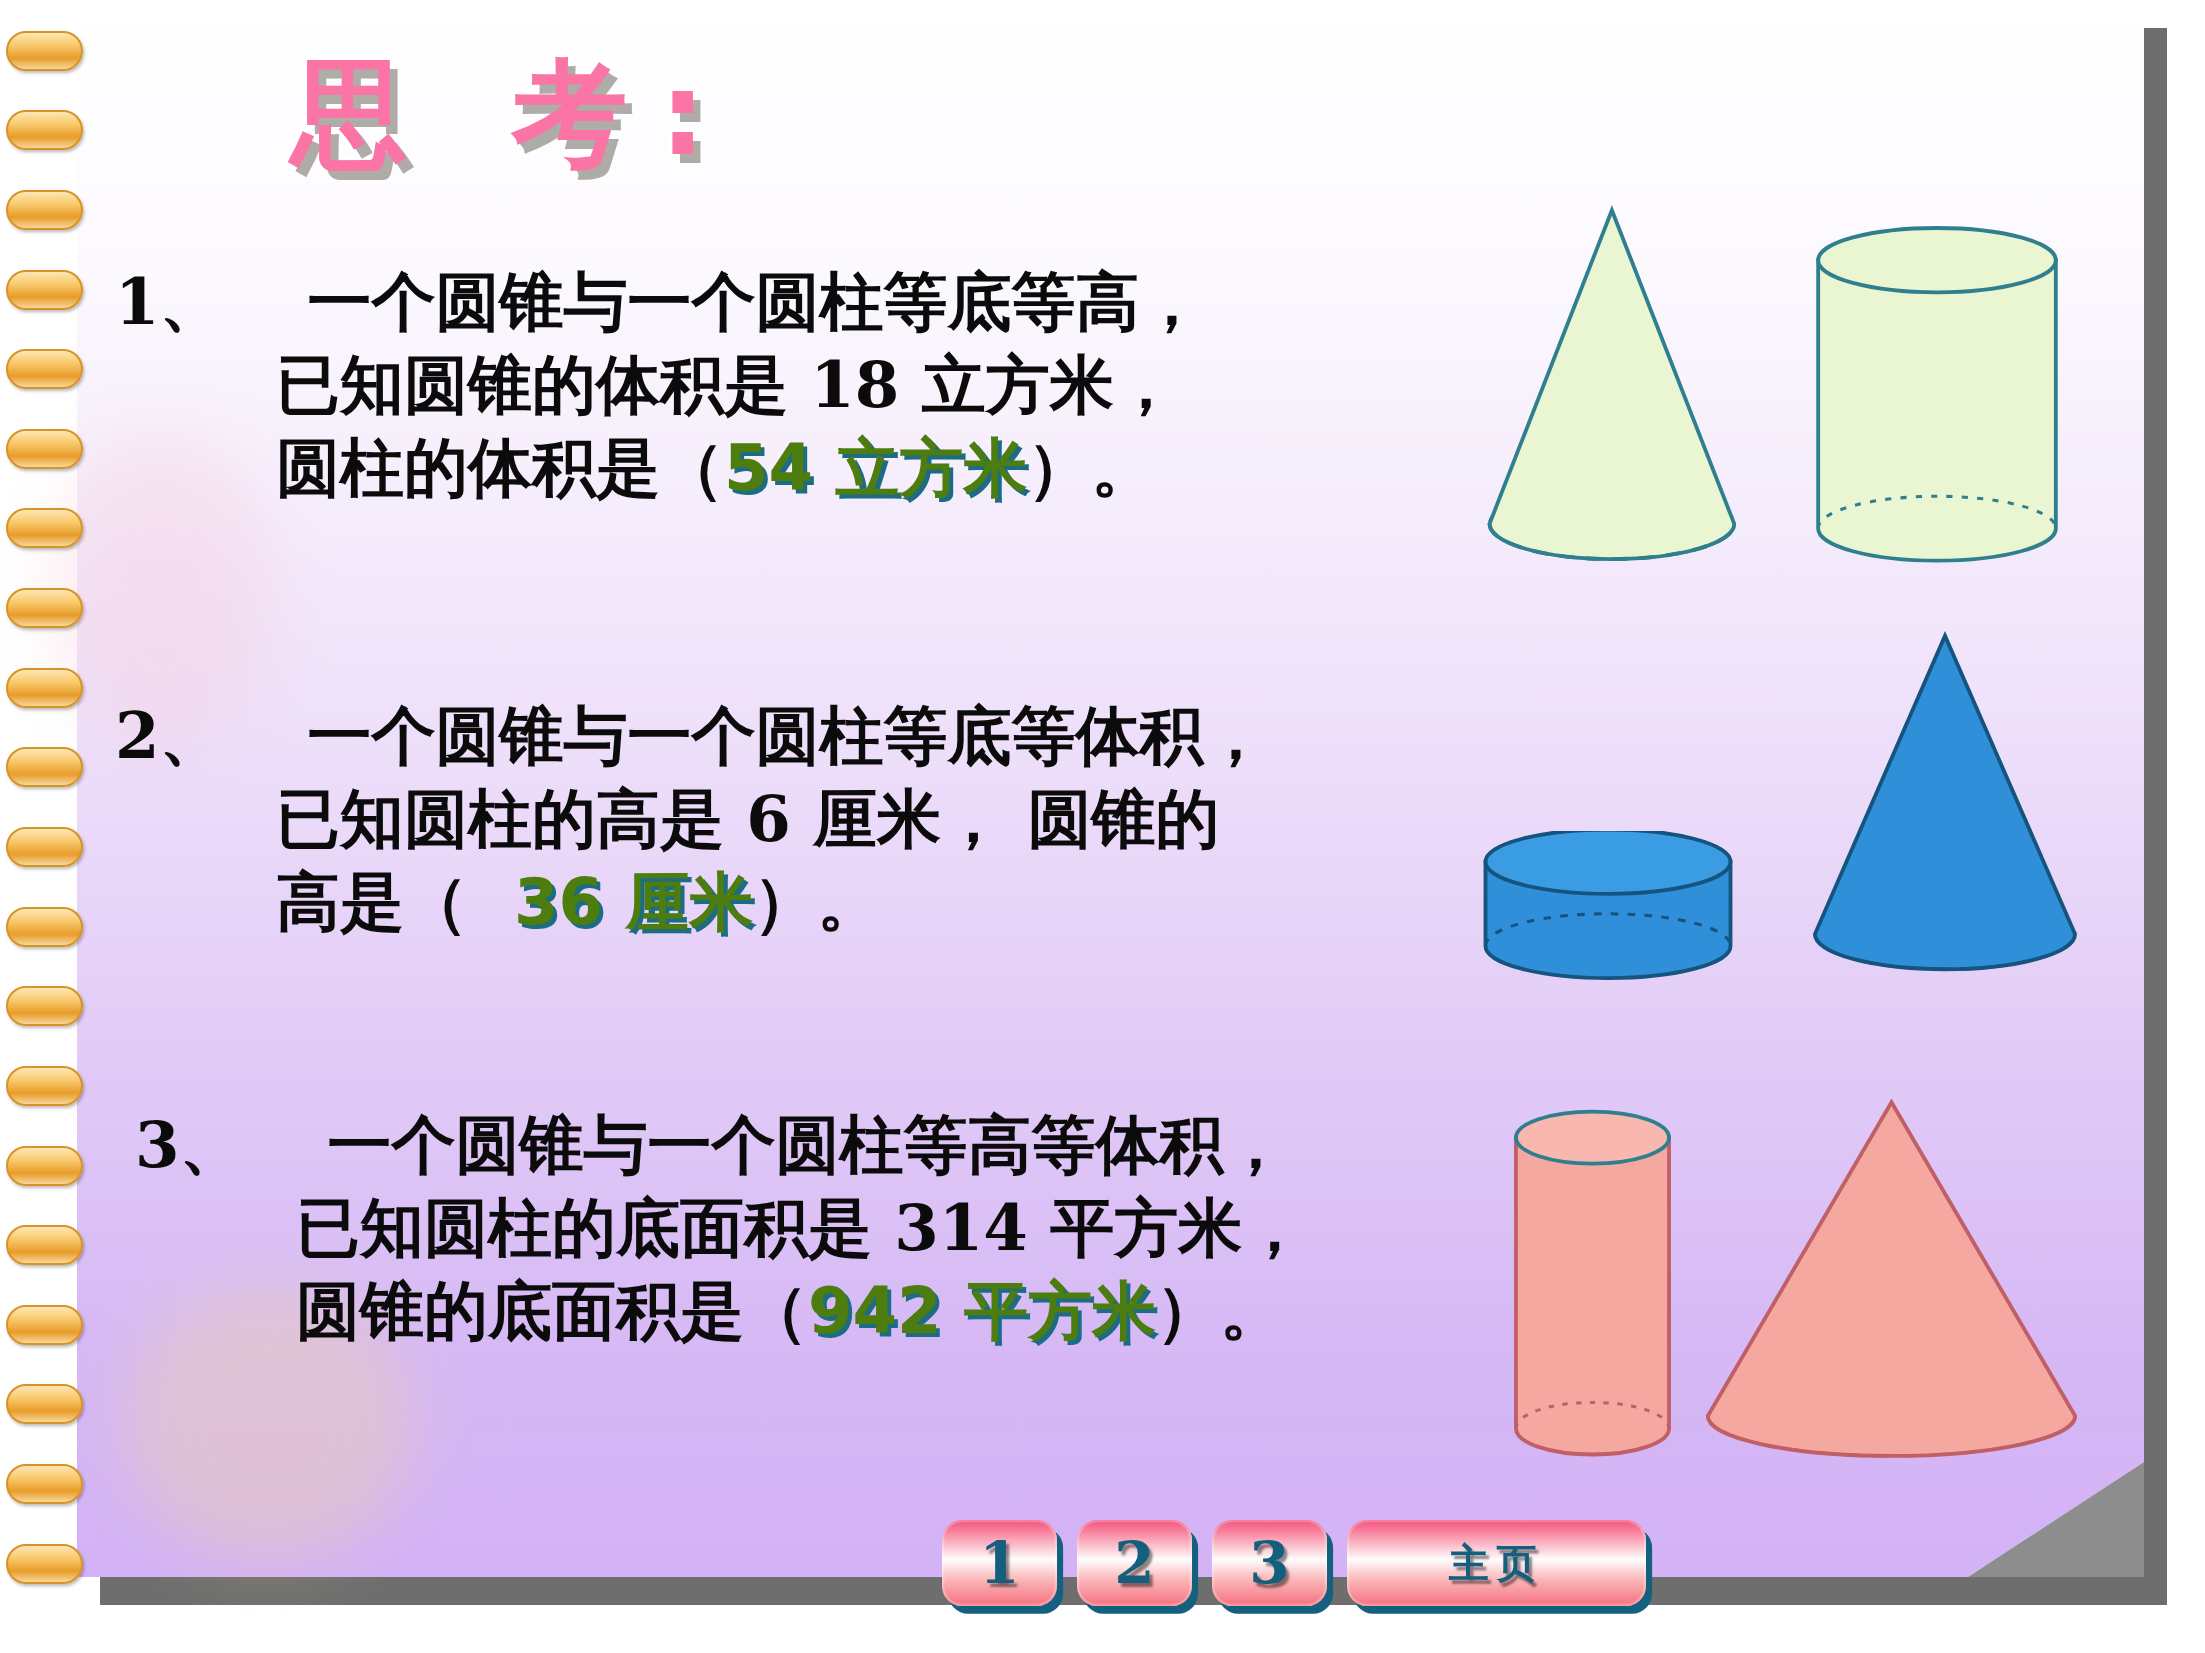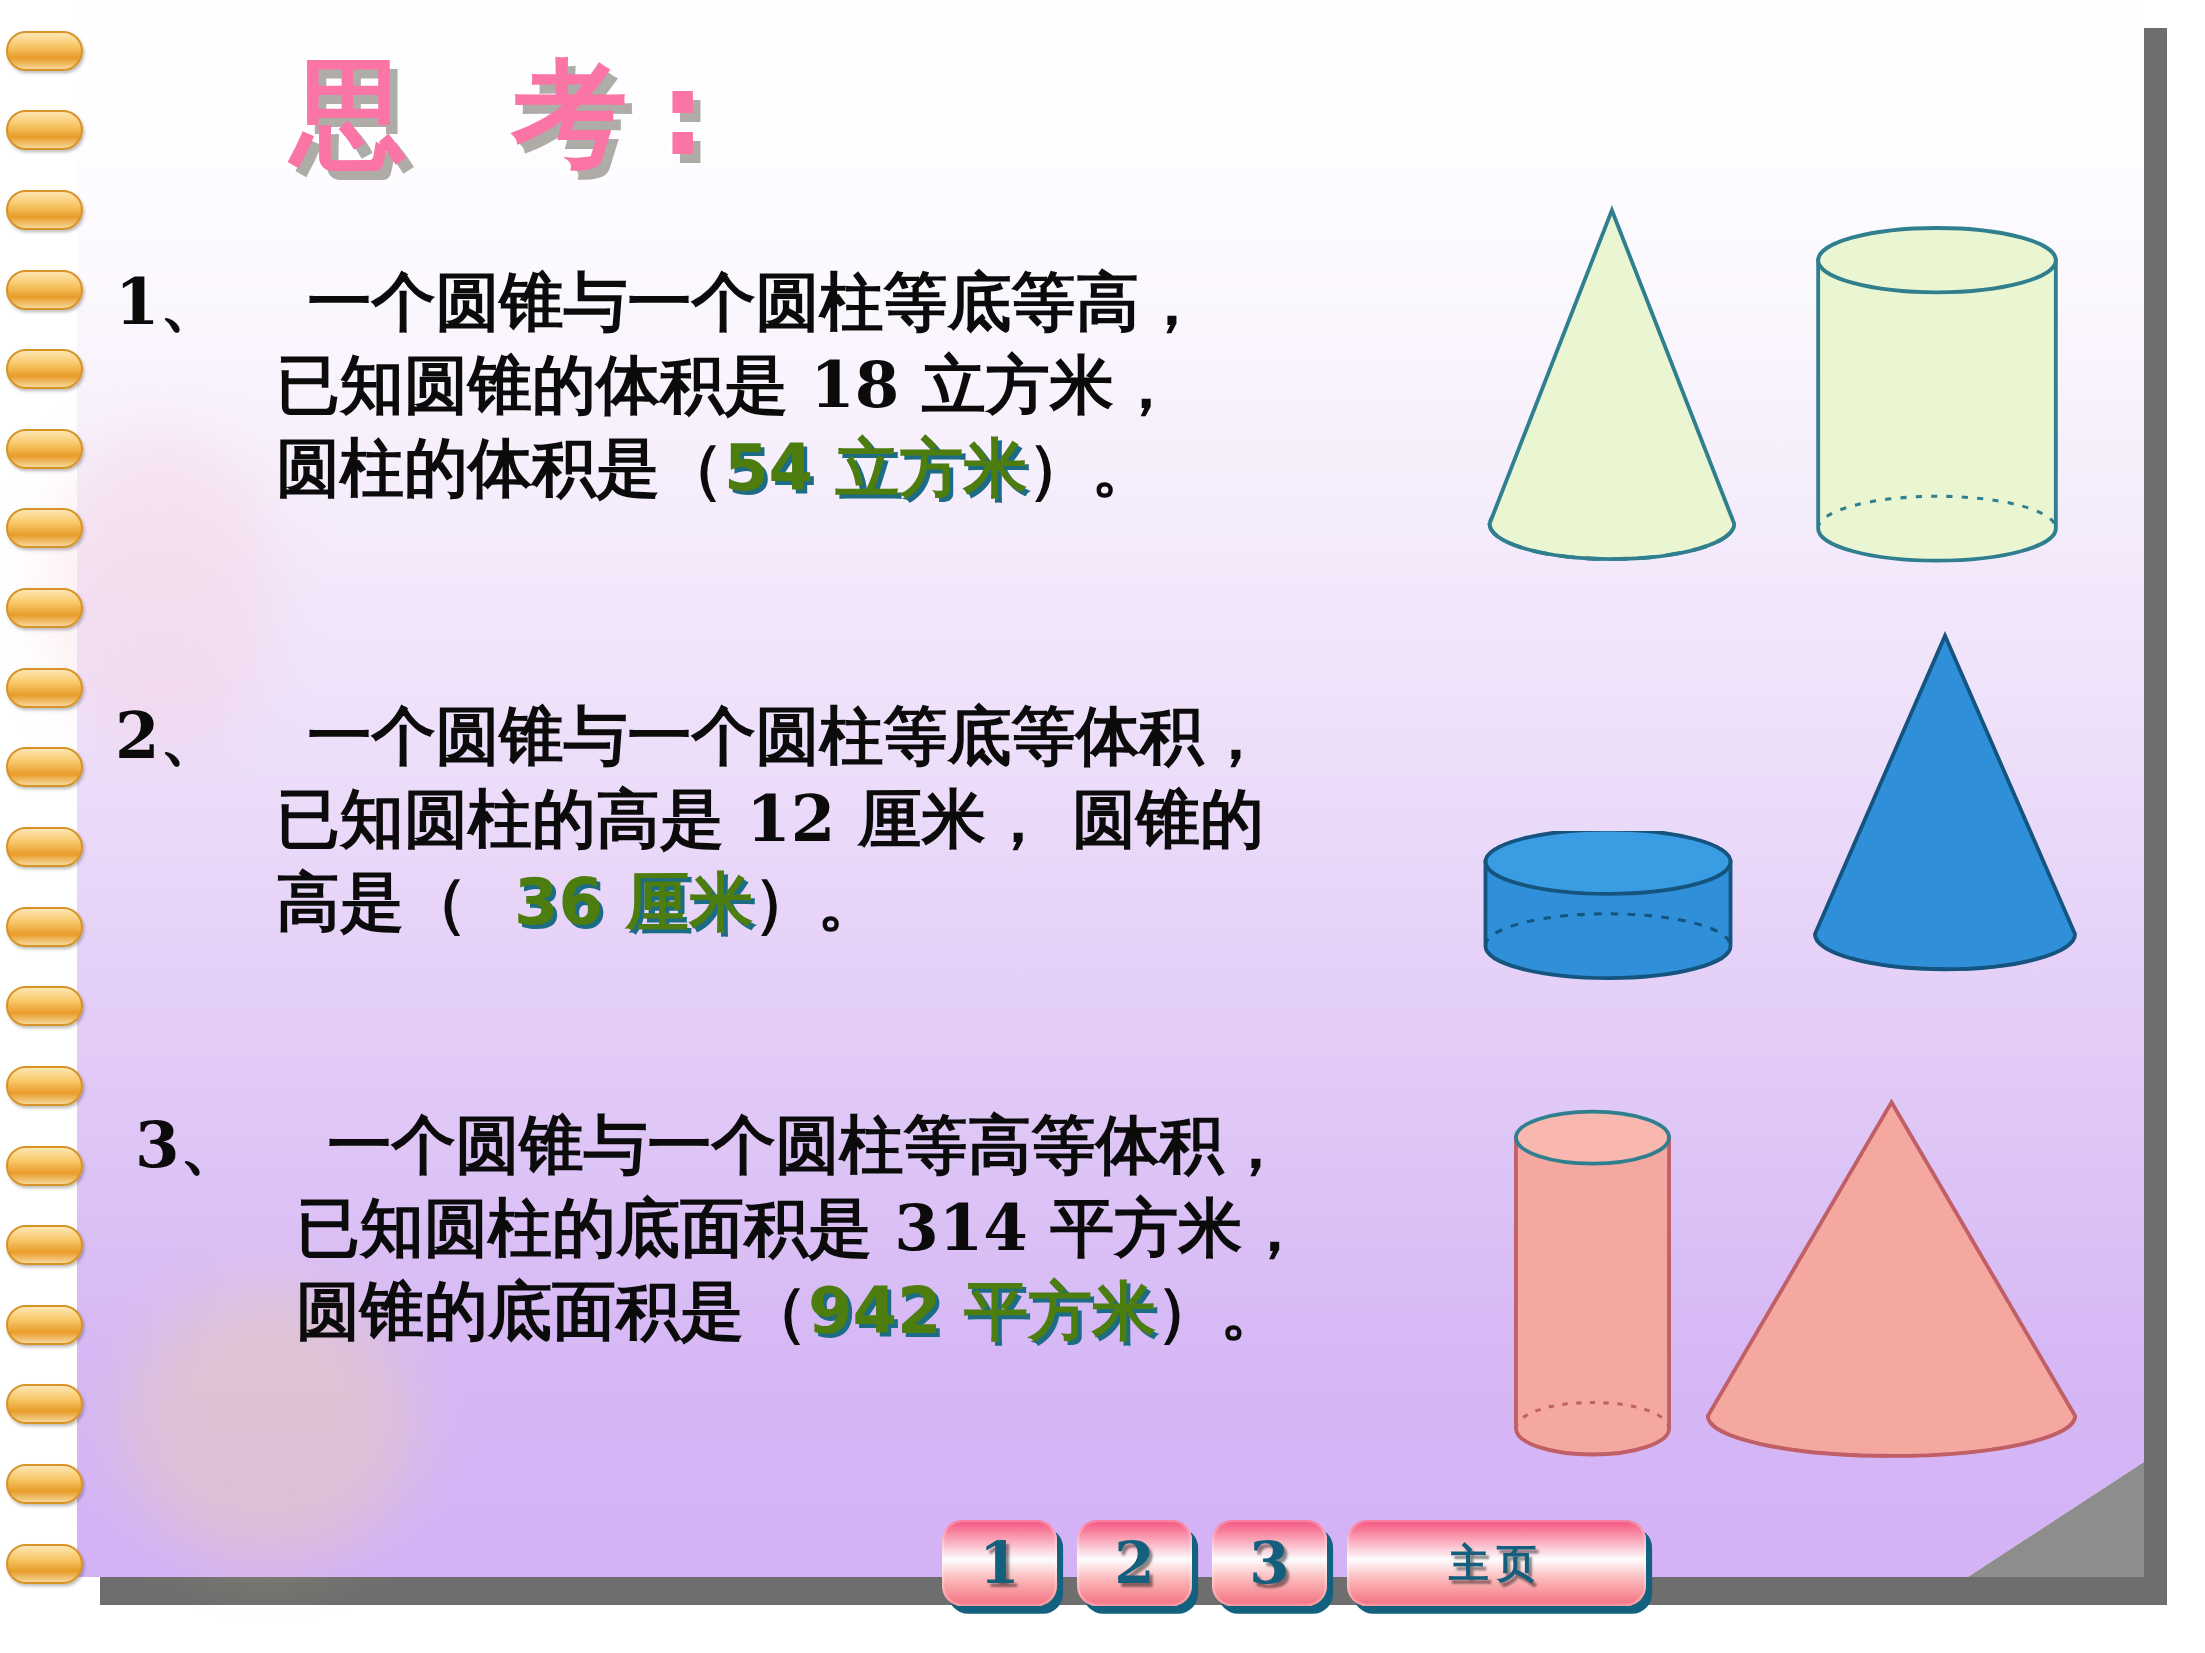--- a/index.html
+++ b/index.html
@@ -132,21 +132,21 @@
   <div id="title">思  考:</div>
 
   <div class="q" id="q1">
     <div><span class="num">1、</span><span class="ind"></span><span>一个圆锥与一个圆柱等底等高，</span></div>
     <div><span class="ind" style="width:161px"></span><span>已知圆锥的体积是 18 立方米，</span></div>
     <div><span class="ind" style="width:161px"></span><span>圆柱的体积是（</span><span class="ans">54 立方米</span><span>）。</span></div>
   </div>
 
   <div class="q" id="q2">
     <div><span class="num">2、</span><span class="ind"></span><span>一个圆锥与一个圆柱等底等体积，</span></div>
-    <div><span class="ind" style="width:161px"></span><span>已知圆柱的高是 12 厘米， 圆锥的</span></div>
+    <div><span class="ind" style="width:161px"></span><span>已知圆柱的高是 6 厘米， 圆锥的</span></div>
     <div><span class="ind" style="width:161px"></span><span>高是（</span><span class="ind" style="width:46px"></span><span class="ans">36 厘米</span><span>）。</span></div>
   </div>
 
   <div class="q" id="q3">
     <div><span class="num">3、</span><span class="ind"></span><span>一个圆锥与一个圆柱等高等体积，</span></div>
     <div><span class="ind" style="width:161px"></span><span>已知圆柱的底面积是 314 平方米，</span></div>
     <div><span class="ind" style="width:161px"></span><span>圆锥的底面积是（</span><span class="ans">942 平方米</span><span>）。</span></div>
   </div>
 
   <svg class="fig" style="left:1478px;top:195px;" width="306" height="413" viewBox="0 0 400 540">

